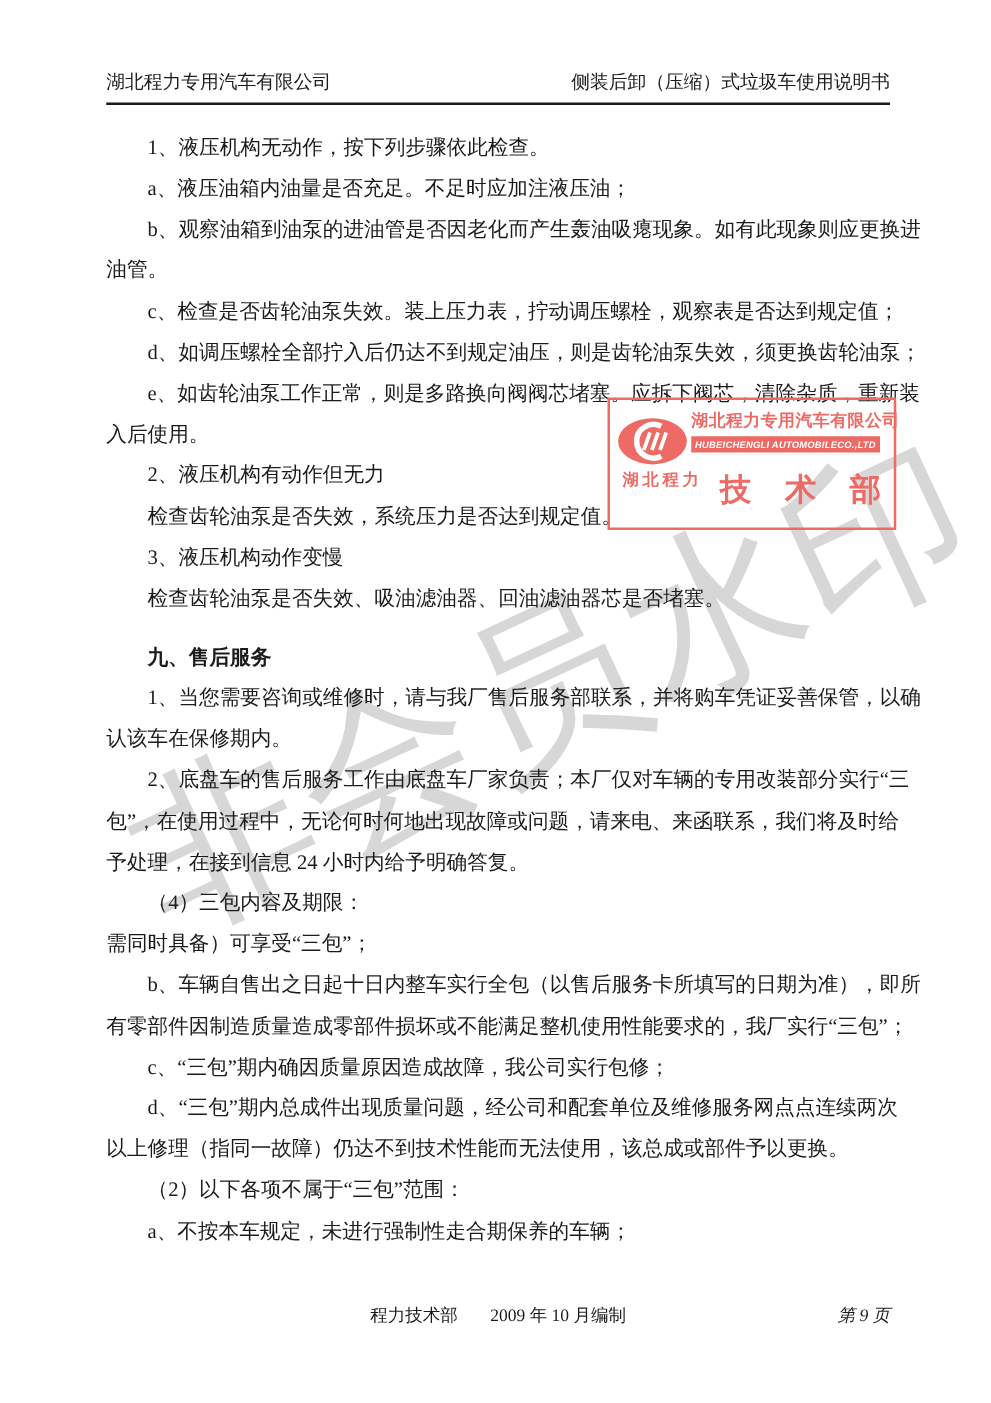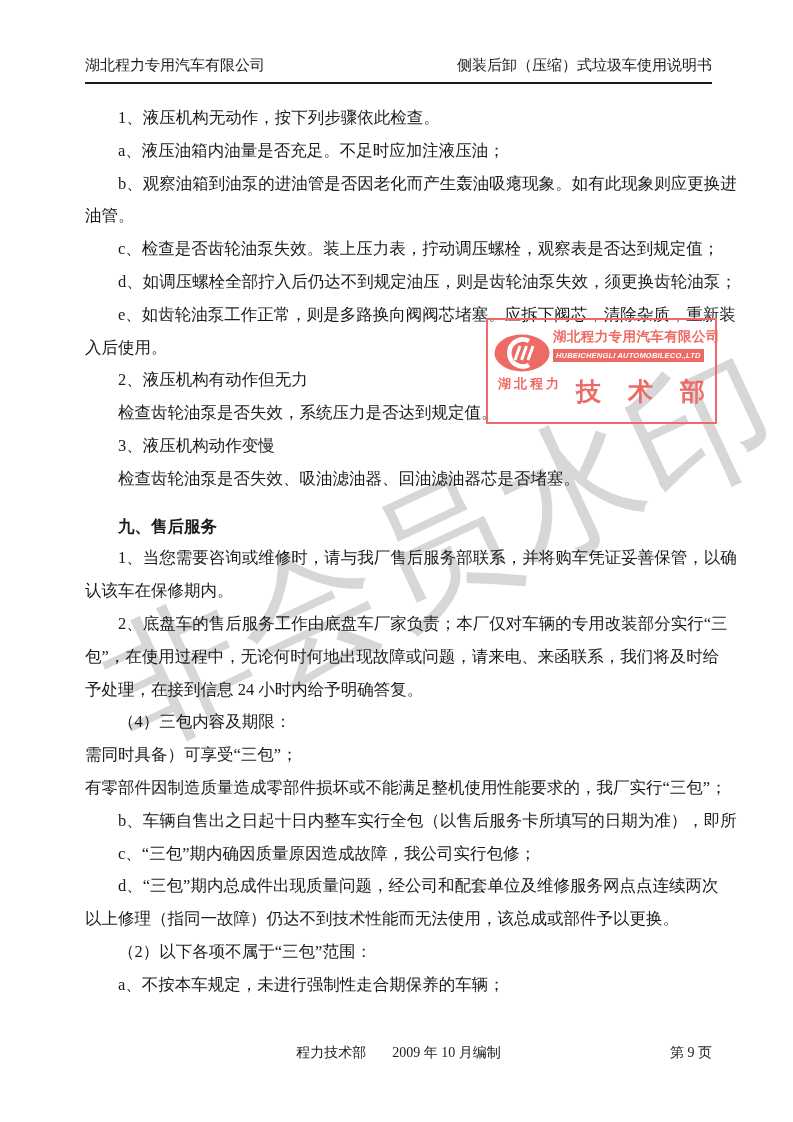--- a/index.html
+++ b/index.html
@@ -99,21 +99,21 @@
   }
   
   .footer{
     position:absolute;
     left:85px;right:81px;top:1044px;
     font-size:14px;
     z-index:2;
   }
   .footer-center{text-align:center;}
   .footer-date{margin-left:26px;}
-  .footer-page{position:absolute;right:0;top:0;}
+  .footer-page{position:absolute;right:0;top:0;font-style:italic;}
 </style>
 </head>
 <body>
 
 <div class="page">
 
   <div class="watermark">非会员水印</div>
 
   <div class="header">
     <span>湖北程力专用汽车有限公司</span>
@@ -134,22 +134,22 @@
       <div class="line ind">3、液压机构动作变慢</div>
       <div class="line ind">检查齿轮油泵是否失效、吸油滤油器、回油滤油器芯是否堵塞。</div>
       <div class="line ind bold gap">九、售后服务</div>
       <div class="line ind">1、当您需要咨询或维修时，请与我厂售后服务部联系，并将购车凭证妥善保管，以确</div>
       <div class="line">认该车在保修期内。</div>
       <div class="line ind">2、底盘车的售后服务工作由底盘车厂家负责；本厂仅对车辆的专用改装部分实行“三</div>
       <div class="line">包”，在使用过程中，无论何时何地出现故障或问题，请来电、来函联系，我们将及时给</div>
       <div class="line">予处理，在接到信息 24 小时内给予明确答复。</div>
       <div class="line ind">（4）三包内容及期限：</div>
       <div class="line">需同时具备）可享受“三包”；</div>
+      <div class="line ind">b、车辆自售出之日起十日内整车实行全包（以售后服务卡所填写的日期为准），即所</div>
       <div class="line">有零部件因制造质量造成零部件损坏或不能满足整机使用性能要求的，我厂实行“三包”；</div>
-      <div class="line ind">b、车辆自售出之日起十日内整车实行全包（以售后服务卡所填写的日期为准），即所</div>
       <div class="line ind">c、“三包”期内确因质量原因造成故障，我公司实行包修；</div>
       <div class="line ind">d、“三包”期内总成件出现质量问题，经公司和配套单位及维修服务网点点连续两次</div>
       <div class="line">以上修理（指同一故障）仍达不到技术性能而无法使用，该总成或部件予以更换。</div>
       <div class="line ind">（2）以下各项不属于“三包”范围：</div>
       <div class="line ind">a、不按本车规定，未进行强制性走合期保养的车辆；</div>
     </div>
 
   <div class="stamp">
     <svg class="stamp-logo" width="58" height="40" viewBox="0 0 58 40">
       <ellipse cx="29" cy="20" rx="27.5" ry="18.5" fill="#ee6a64"></ellipse>

